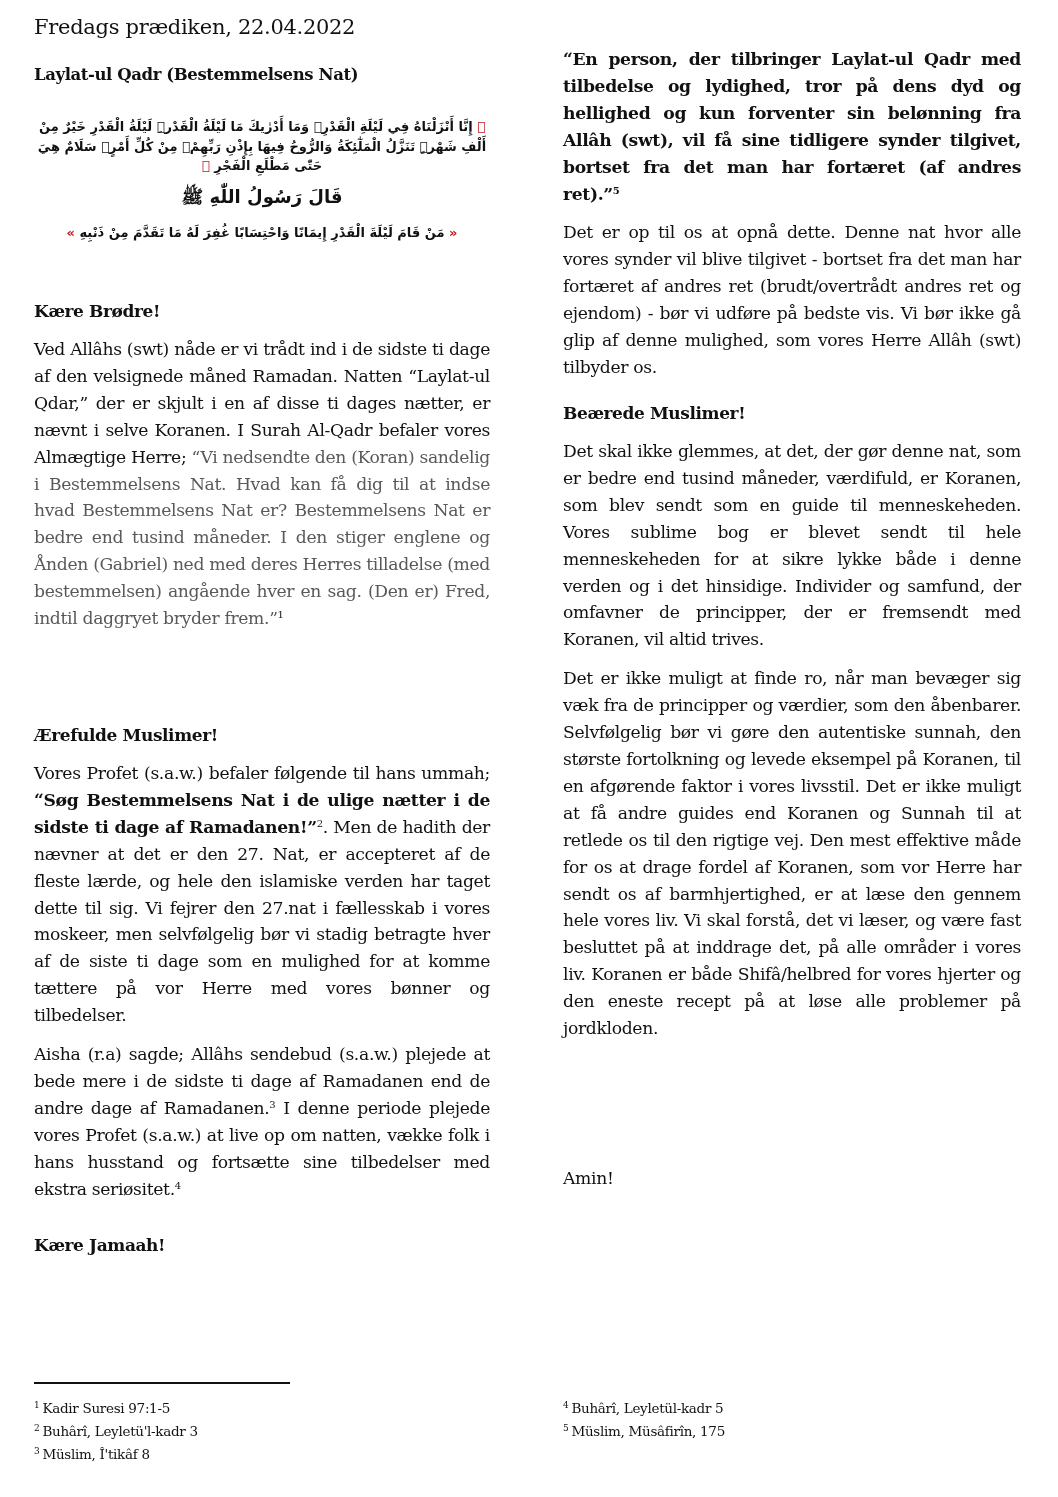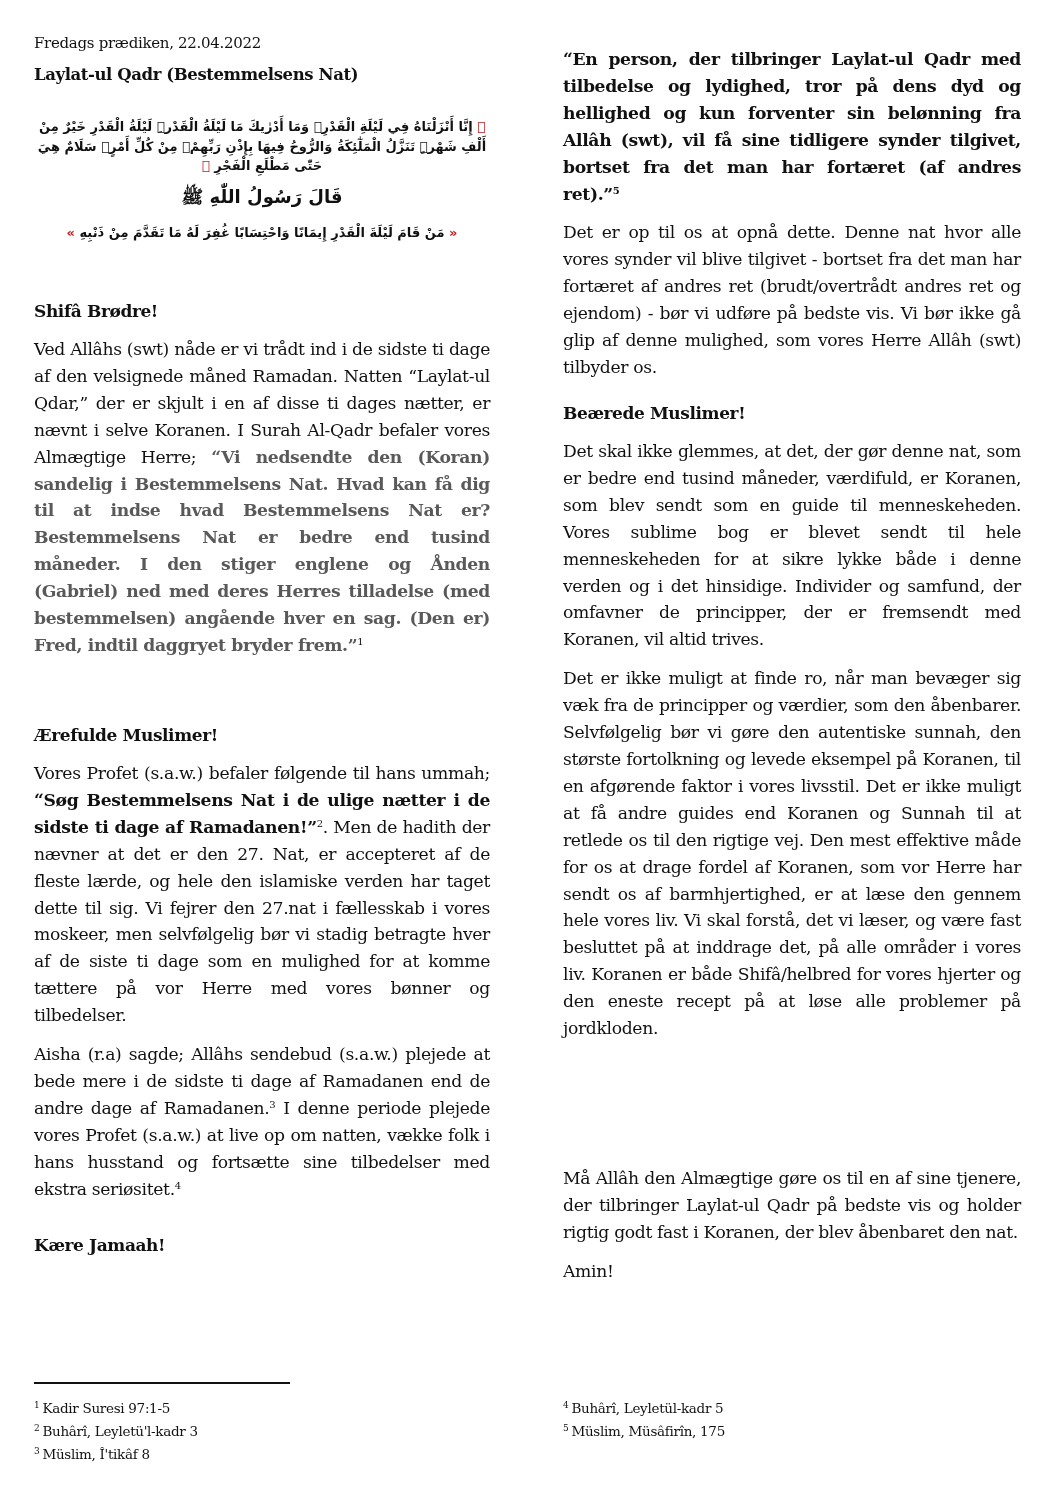--- a/index.html
+++ b/index.html
@@ -3,29 +3,29 @@
 <meta charset="utf-8">
 <style>
   html, body { margin: 0; padding: 0; background: #ffffff; }
   body { width: 1058px; height: 1497px; position: relative; overflow: hidden;
          font-family: "DejaVu Serif", "Liberation Serif", serif; color: #111; }
   .col { position: absolute; top: 0; }
   .col-left { left: 34px; width: 456px; }
   .col-right { left: 563px; width: 458px; }
   .p { font-size: 17.2px; line-height: 26.9px; text-align: justify; margin: 12px 0 8px 0; letter-spacing: -0.35px; }
   .h { font-weight: bold; font-size: 17px; line-height: 26px; margin: 0 0 3px 0; letter-spacing: -0.4px; }
-  .header-date { position: absolute; top: 32px; left: 34px; font-size: 15px; line-height: 22px; letter-spacing: -0.3px; }
+  .header-date { position: absolute; top: 16px; left: 34px; font-size: 21px; line-height: 22px; letter-spacing: -0.3px; }
   .header-title { position: absolute; top: 64px; left: 34px; font-size: 16.5px; line-height: 22px; font-weight: bold; letter-spacing: -0.4px; }
   .arabic { position: absolute; left: 34px; width: 456px; text-align: center; direction: rtl;
             font-family: "DejaVu Sans", sans-serif; font-weight: bold; font-size: 13px; line-height: 19.5px; }
   .ar-verse { top: 117px; }
   .ar-said { top: 187px; font-size: 18px; }
   .ar-hadith { top: 223px; }
   .red { color: #c0181c; }
-  .grey-quote { color: #595959; font-weight: bold; }
+  .grey-quote { color: #595959; font-weight: normal; }
   .bold { font-weight: bold; }
   sup { font-size: 10px; line-height: 0; vertical-align: 6px; }
   .fn-rule { position: absolute; left: 34px; top: 1382px; width: 256px; height: 1.5px; background: #111; }
   .footnotes { position: absolute; font-size: 13.5px; line-height: 20px; letter-spacing: -0.3px; }
   .fn-left { left: 34px; top: 1395px; }
   .fn-right { left: 563px; top: 1395px; }
   .fn-num { font-size: 9px; vertical-align: 5px; margin-right: 3px; }
 </style>
 </head>
 <body>
@@ -39,21 +39,21 @@
   <span class="red">﴾</span>
 </div>
 <div class="arabic ar-said">قَالَ رَسُولُ اللّٰهِ ﷺ</div>
 <div class="arabic ar-hadith">
   <span class="red">«</span>
   <span>مَنْ قَامَ لَيْلَةَ الْقَدْرِ إِيمَانًا وَاحْتِسَابًا غُفِرَ لَهُ مَا تَقَدَّمَ مِنْ ذَنْبِهِ</span>
   <span class="red">»</span>
 </div>
 
 <div class="col col-left" style="top:298px;">
-  <div class="h">Shifâ Brødre!</div>
+  <div class="h">Kære Brødre!</div>
   <p class="p"><span>Ved Allâhs (swt) nåde er vi trådt ind i de sidste ti dage af den velsignede måned Ramadan. Natten “Laylat-ul Qdar,” der er skjult i en af disse ti dages nætter, er nævnt i selve Koranen. I Surah Al-Qadr befaler vores Almægtige Herre; </span><span class="grey-quote">“Vi nedsendte den (Koran) sandelig i Bestemmelsens Nat. Hvad kan få dig til at indse hvad Bestemmelsens Nat er? Bestemmelsens Nat er bedre end tusind måneder. I den stiger englene og Ånden (Gabriel) ned med deres Herres tilladelse (med bestemmelsen) angående hver en sag. (Den er) Fred, indtil daggryet bryder frem.”</span><sup>1</sup></p>
 </div>
 
 <div class="col col-left" style="top:722px;">
   <div class="h">Ærefulde Muslimer!</div>
   <p class="p"><span>Vores Profet (s.a.w.) befaler følgende til hans ummah; </span><span class="bold">“Søg Bestemmelsens Nat i de ulige nætter i de sidste ti dage af Ramadanen!”</span><sup>2</sup><span>. Men de hadith der nævner at det er den 27. Nat, er accepteret af de fleste lærde, og hele den islamiske verden har taget dette til sig. Vi fejrer den 27.nat i fællesskab i vores moskeer, men selvfølgelig bør vi stadig betragte hver af de siste ti dage som en mulighed for at komme tættere på vor Herre med vores bønner og tilbedelser.</span></p>
   <p class="p"><span>Aisha (r.a) sagde; Allâhs sendebud (s.a.w.) plejede at bede mere i de sidste ti dage af Ramadanen end de andre dage af Ramadanen.</span><sup>3</sup><span> I denne periode plejede vores Profet (s.a.w.) at live op om natten, vække folk i hans husstand og fortsætte sine tilbedelser med ekstra seriøsitet.</span><sup>4</sup></p>
 </div>
 
 <div class="col col-left" style="top:1232px;">
@@ -65,21 +65,20 @@
   <p class="p">Det er op til os at opnå dette. Denne nat hvor alle vores synder vil blive tilgivet - bortset fra det man har fortæret af andres ret (brudt/overtrådt andres ret og ejendom) - bør vi udføre på bedste vis. Vi bør ikke gå glip af denne mulighed, som vores Herre Allâh (swt) tilbyder os.</p>
 </div>
 
 <div class="col col-right" style="top:400px;">
   <div class="h">Beærede Muslimer!</div>
   <p class="p">Det skal ikke glemmes, at det, der gør denne nat, som er bedre end tusind måneder, værdifuld, er Koranen, som blev sendt som en guide til menneskeheden. Vores sublime bog er blevet sendt til hele menneskeheden for at sikre lykke både i denne verden og i det hinsidige. Individer og samfund, der omfavner de principper, der er fremsendt med Koranen, vil altid trives.</p>
   <p class="p">Det er ikke muligt at finde ro, når man bevæger sig væk fra de principper og værdier, som den åbenbarer. Selvfølgelig bør vi gøre den autentiske sunnah, den største fortolkning og levede eksempel på Koranen, til en afgørende faktor i vores livsstil. Det er ikke muligt at få andre guides end Koranen og Sunnah til at retlede os til den rigtige vej. Den mest effektive måde for os at drage fordel af Koranen, som vor Herre har sendt os af barmhjertighed, er at læse den gennem hele vores liv. Vi skal forstå, det vi læser, og være fast besluttet på at inddrage det, på alle områder i vores liv. Koranen er både Shifâ/helbred for vores hjerter og den eneste recept på at løse alle problemer på jordkloden.</p>
 </div>
 
 <div class="col col-right" style="top:1153px;">
-  <p class="p">Må Allâh den Almægtige gøre os til en af sine tjenere, der tilbringer Laylat-ul Qadr på bedste vis og holder rigtig godt fast i Koranen, der blev åbenbaret den nat.</p>
   <p class="p">Amin!</p>
 </div>
 
 <div class="fn-rule"></div>
 <div class="footnotes fn-left">
   <div><span class="fn-num">1</span><span>Kadir Suresi 97:1-5</span></div>
   <div><span class="fn-num">2</span><span>Buhârî, Leyletü'l-kadr 3</span></div>
   <div><span class="fn-num">3</span><span>Müslim, Î'tikâf 8</span></div>
 </div>
 <div class="footnotes fn-right">

